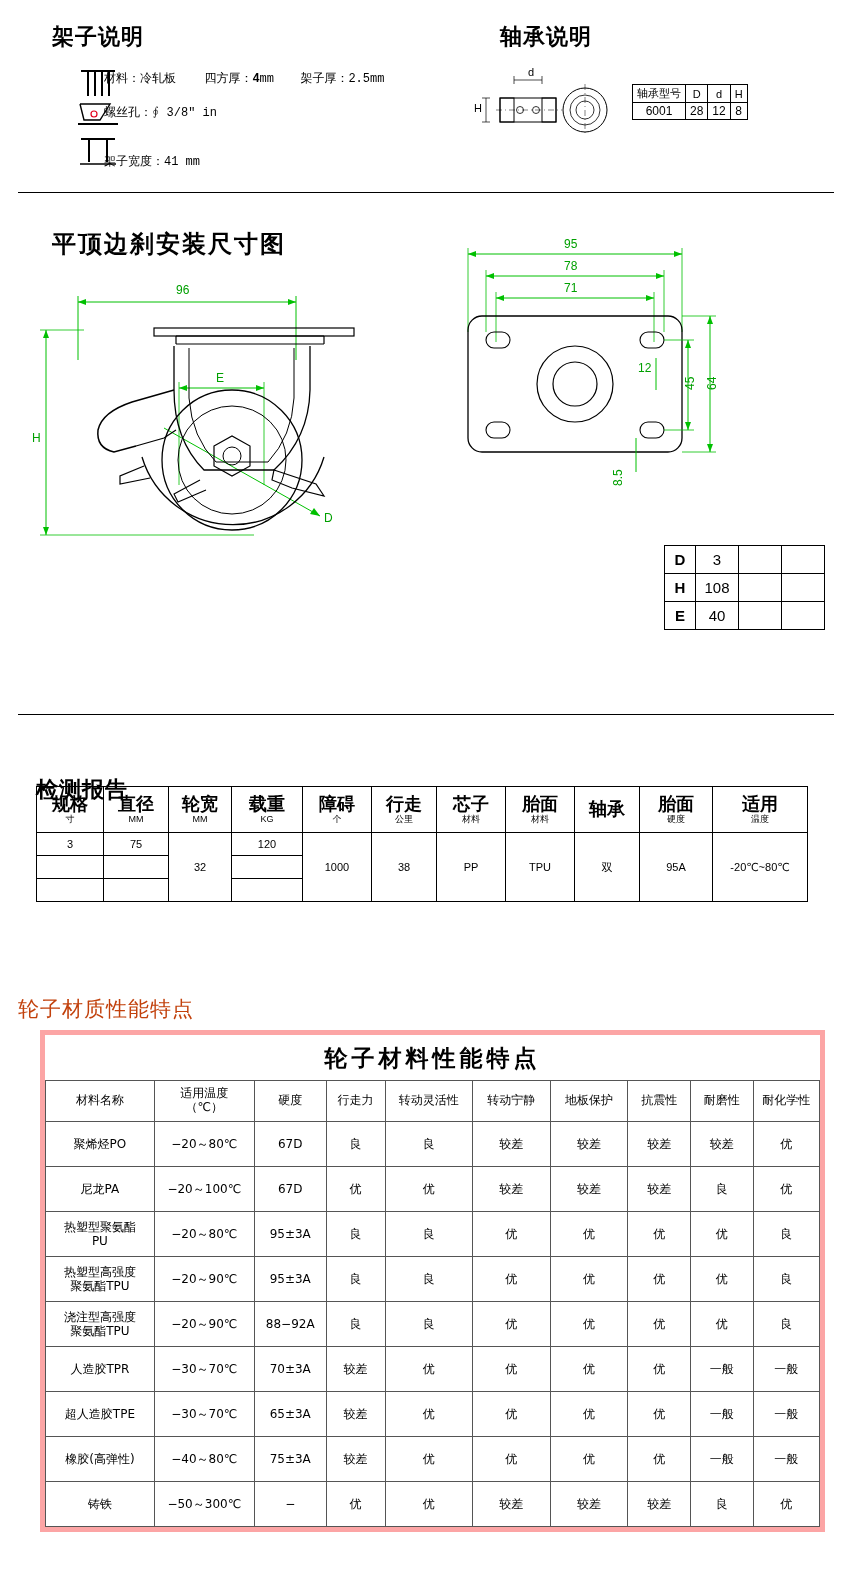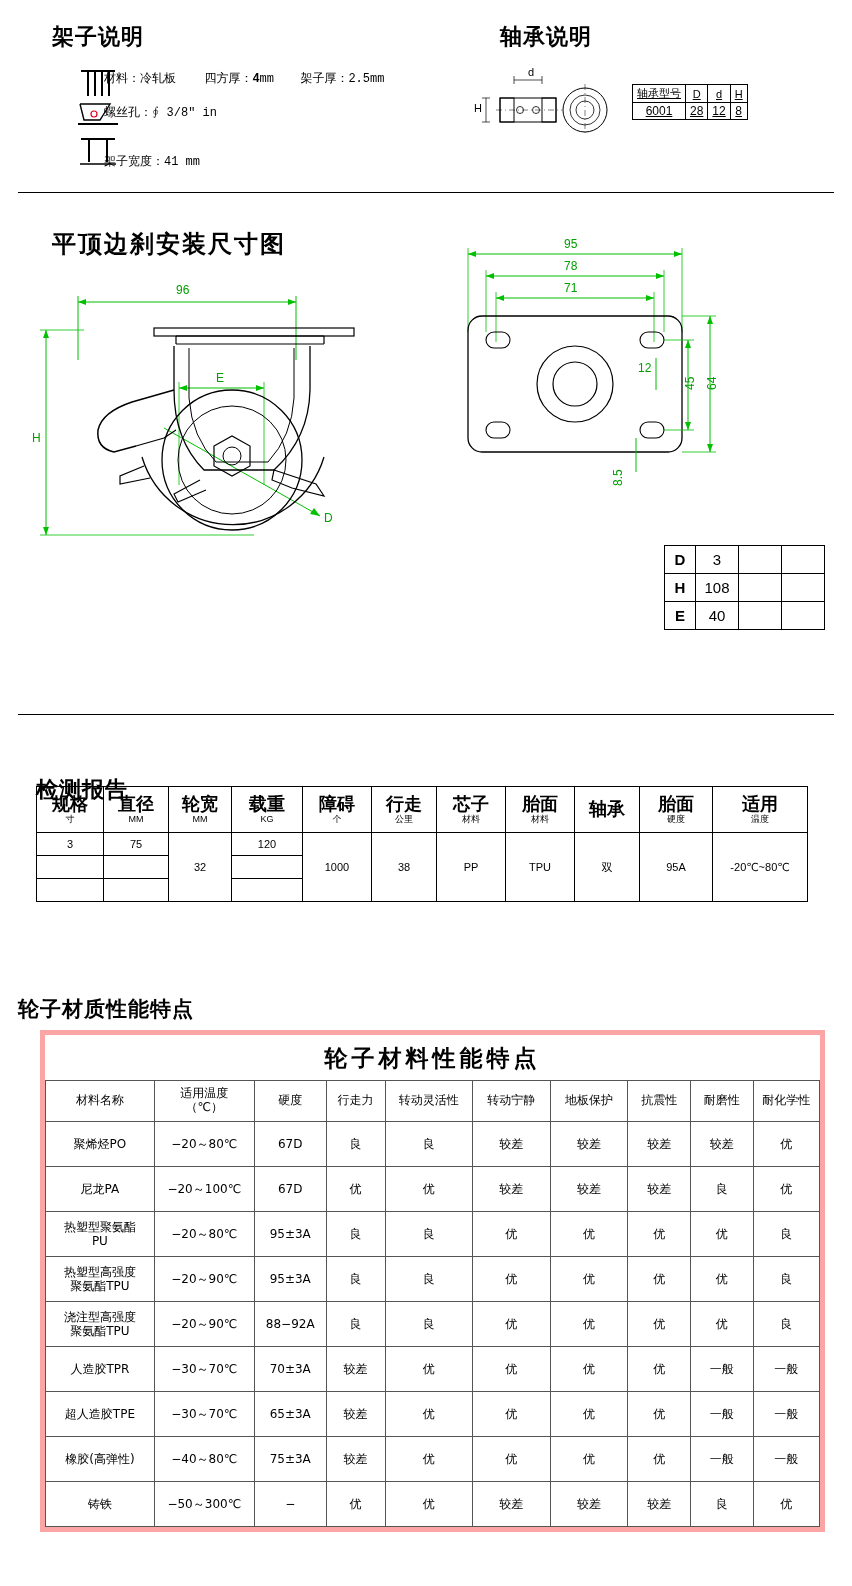--- a/index.html
+++ b/index.html
@@ -20,21 +20,21 @@
   #frame-title{position:absolute;left:52px;top:22px;font-size:22px;font-weight:bold;letter-spacing:1px;}
   #bearing-title{position:absolute;left:500px;top:22px;font-size:22px;font-weight:bold;letter-spacing:1px;}
 
   .spec-line{position:absolute;font-size:12px;white-space:nowrap;font-family:Liberation Mono, monospace;}
   .spec-line b{font-weight:bold;}
 
   
   .ficon{position:absolute;}
 
   
-  #bearing-table{position:absolute;left:632px;top:84px;border-collapse:collapse;font-size:12px;text-decoration:underline;}
+  #bearing-table{position:absolute;left:632px;top:84px;border-collapse:collapse;font-size:12px;}
   #bearing-table td,#bearing-table th{border:1px solid #000;padding:1px 4px;text-align:center;font-weight:normal;}
   #bearing-table th{font-size:11px;}
 
   
   #install-title{position:absolute;left:52px;top:228px;font-size:24px;font-weight:bold;letter-spacing:2px;}
 
   
   #dhe-table{position:absolute;left:664px;top:545px;border-collapse:collapse;font-size:15px;}
   #dhe-table td{border:1px solid #000;width:40px;height:25px;text-align:center;}
   #dhe-table td.lab{width:28px;font-weight:bold;}
@@ -42,21 +42,21 @@
   
   #report-title{position:absolute;left:36px;top:735px;font-size:22px;font-weight:bold;letter-spacing:1px;margin-top:40px;}
   #report-table{position:absolute;left:36px;top:786px;border-collapse:collapse;}
   #report-table td{border:1px solid #000;text-align:center;vertical-align:middle;}
   #report-table .hd{height:46px;}
   #report-table .hd .h1{font-size:18px;font-weight:bold;line-height:1.1;}
   #report-table .hd .h2{font-size:9px;line-height:1.1;margin-top:1px;}
   #report-table .bd{height:23px;font-size:11px;}
 
   
-  #mat-heading{position:absolute;left:18px;top:995px;font-size:21px;font-weight:bold;color:#000000;letter-spacing:1px;}
+  #mat-heading{position:absolute;left:18px;top:995px;font-size:21px;font-weight:normal;color:#c2410c;letter-spacing:1px;}
   #mat-wrap{position:absolute;left:40px;top:1030px;width:775px;border:5px solid #fca5a5;}
   #mat-caption{text-align:center;font-size:23px;font-weight:bold;letter-spacing:4px;padding:8px 0 6px;}
   #mat-table{border-collapse:collapse;width:100%;}
   #mat-table td,#mat-table th{border:1px solid #555;text-align:center;vertical-align:middle;font-weight:normal;}
   #mat-table thead td{font-size:12px;height:38px;line-height:1.15;}
   #mat-table tbody td{font-size:12px;height:42px;line-height:1.2;}
   #mat-table tbody td.name{font-size:12px;}
 
   svg{display:block;}
   .grn{stroke:#00c000;fill:none;}

